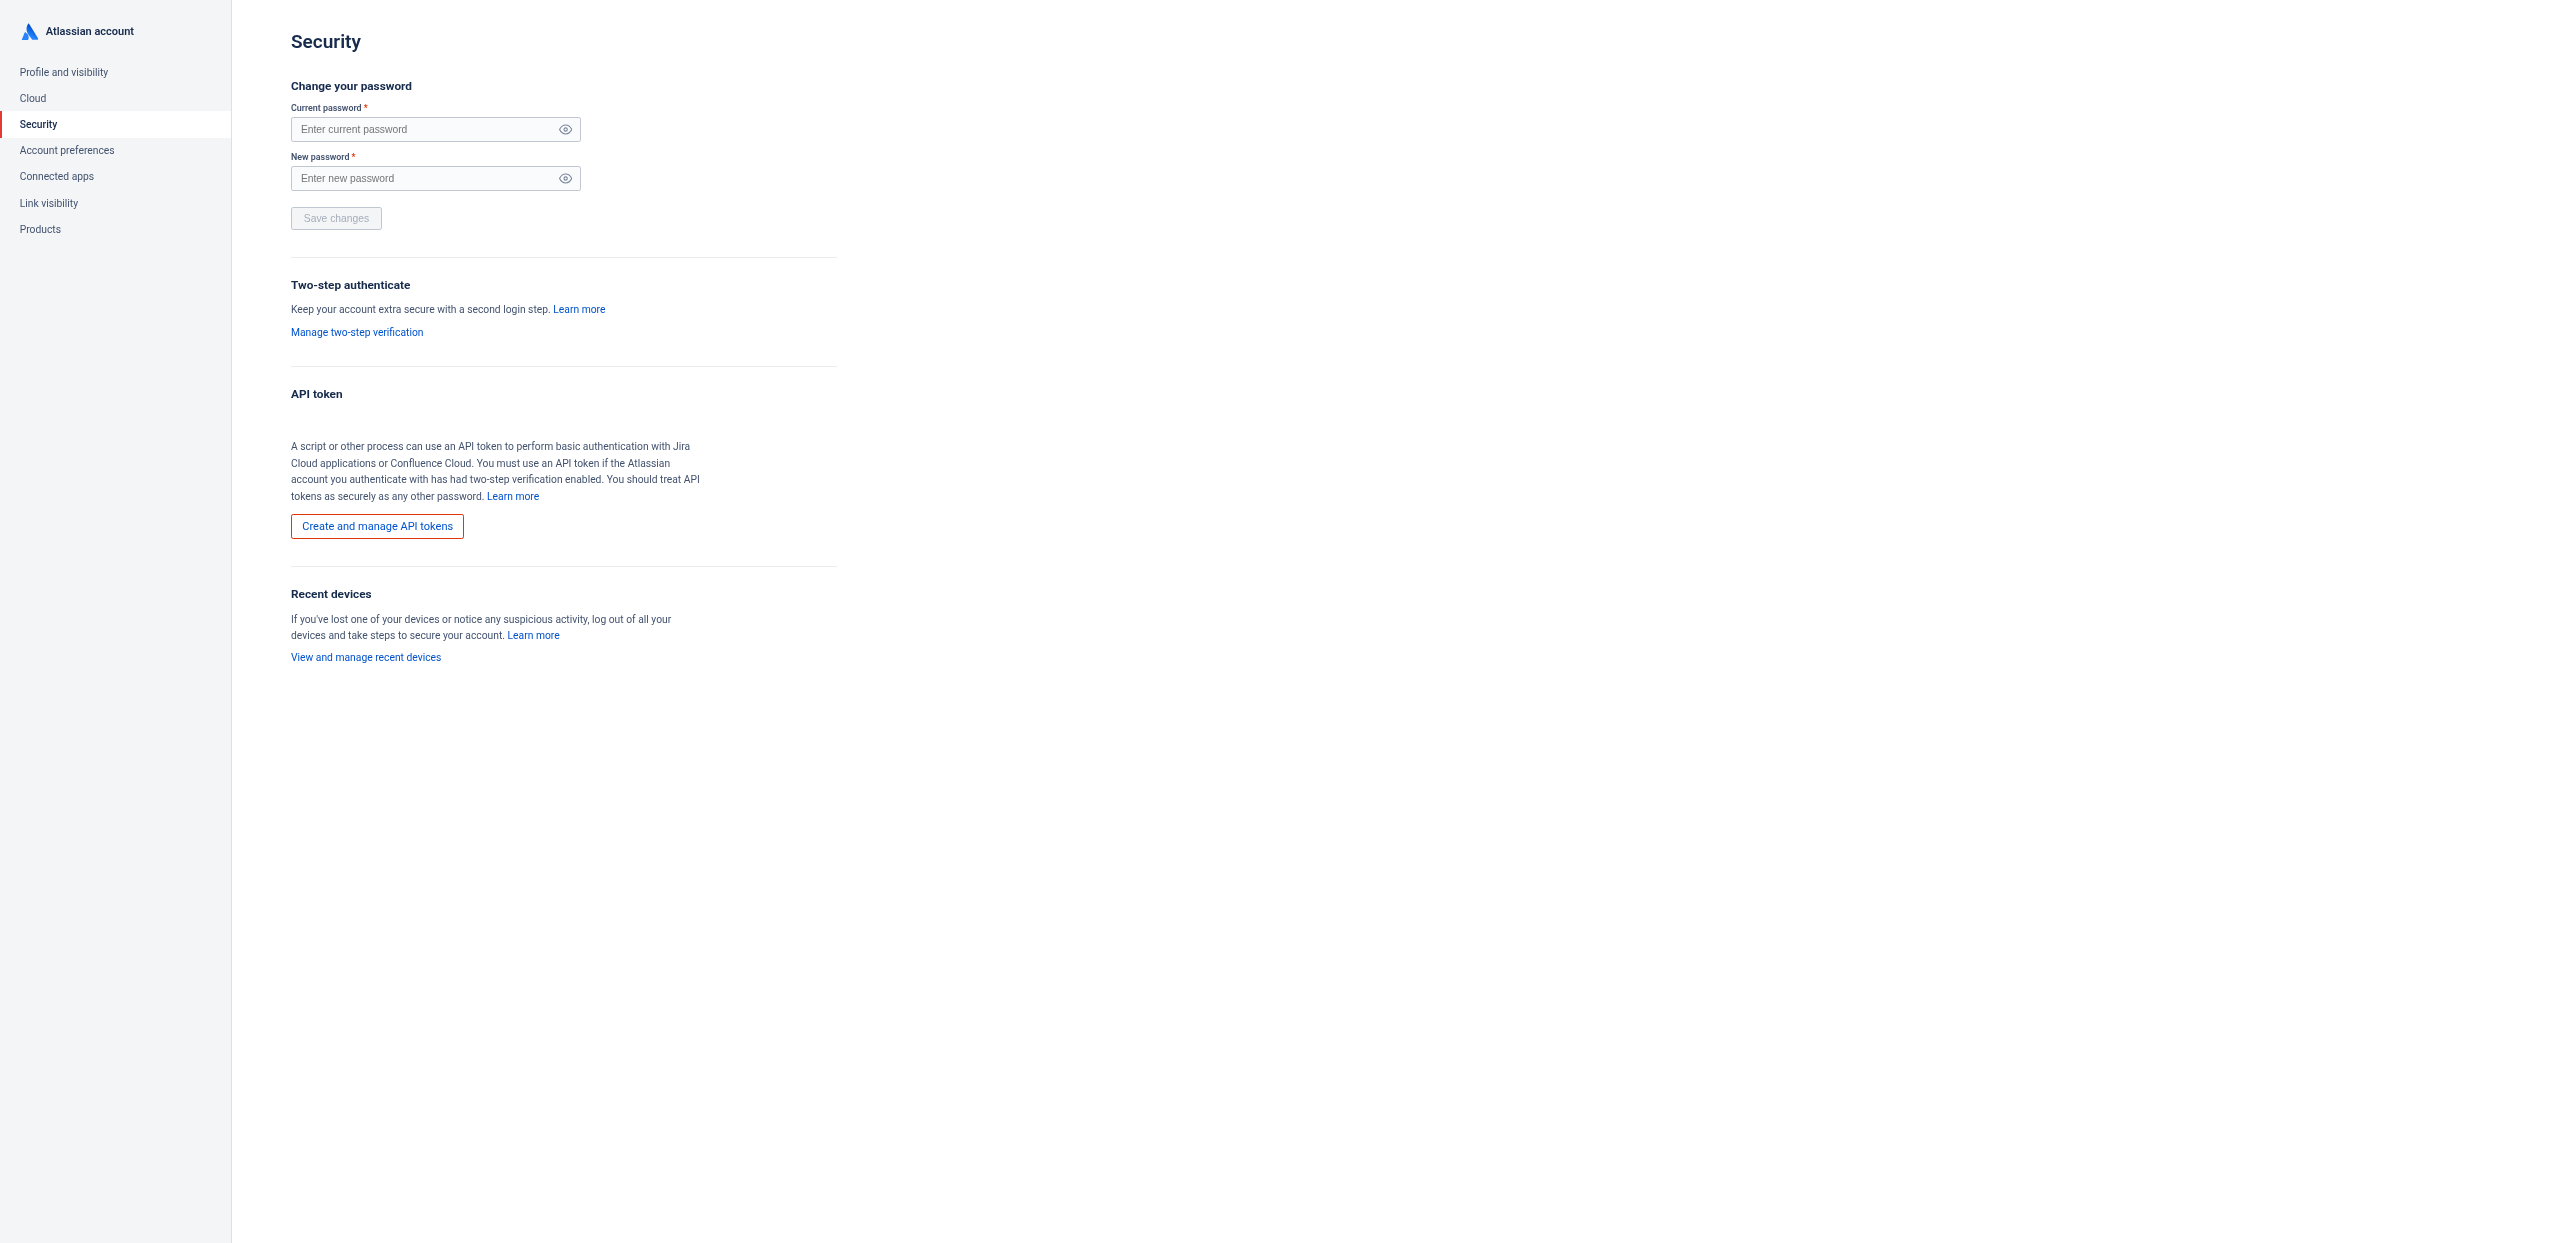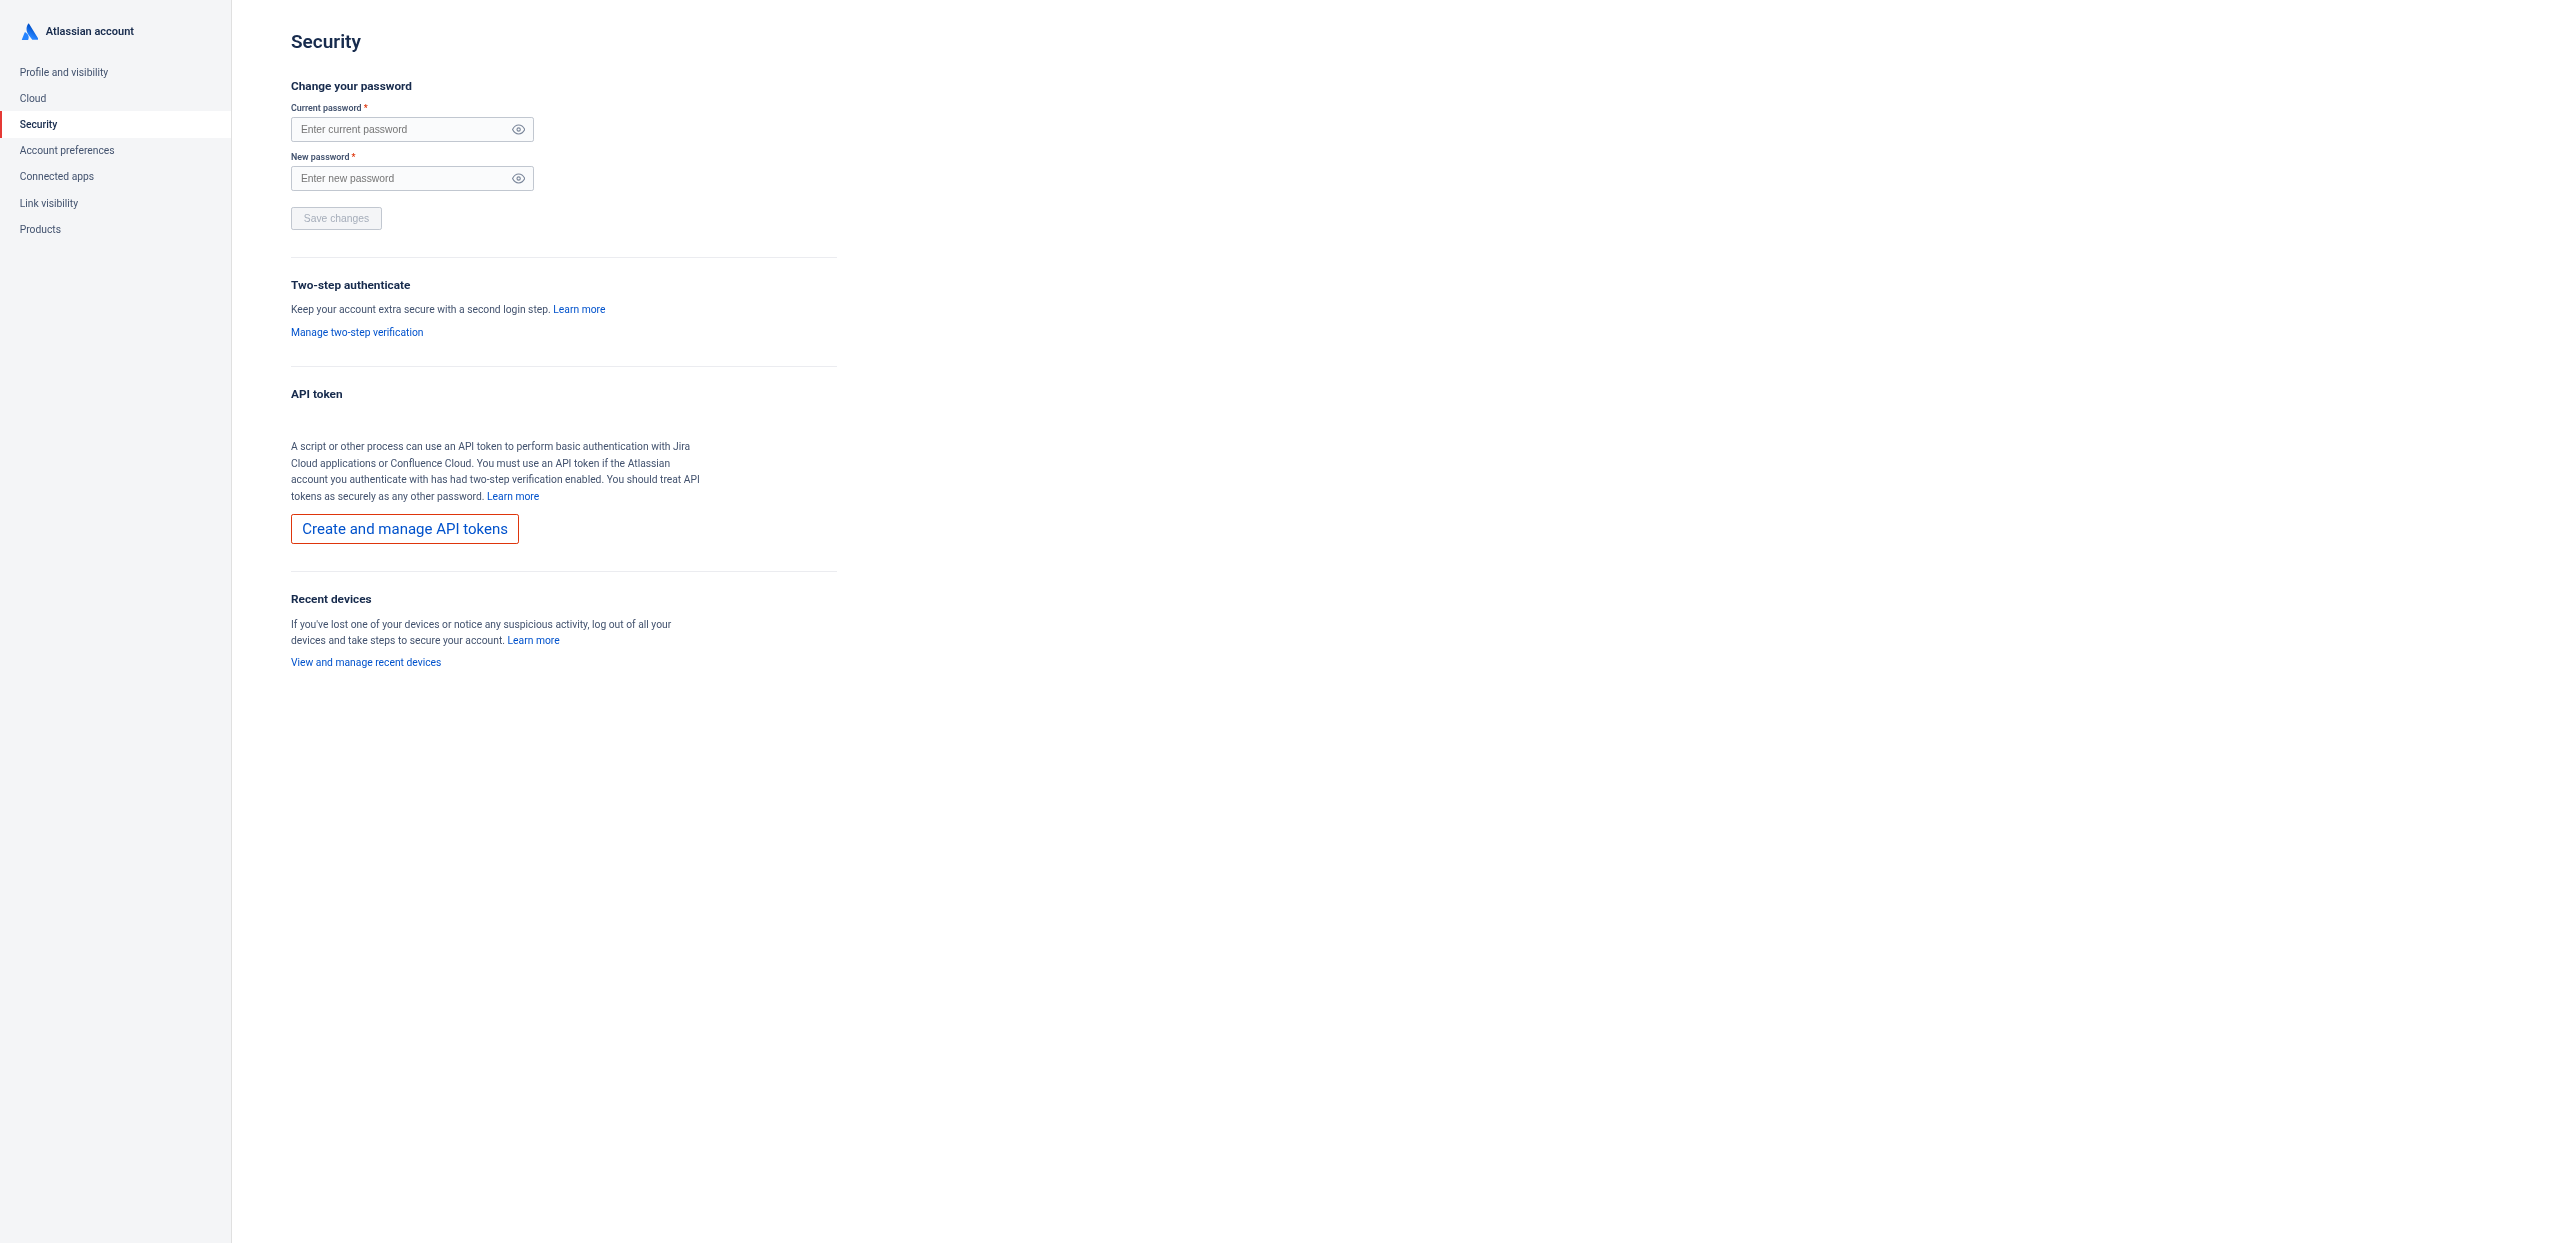--- a/index.html
+++ b/index.html
@@ -108,21 +108,21 @@
       color: #42526e;
       margin-bottom: 3.7px;
     }
 
     .required-star {
       color: #de350b;
     }
 
     .password-input-wrapper {
       position: relative;
-      width: 243px;
+      width: 290px;
     }
 
     .password-input {
       width: 100%;
       padding: 5.9px 28px 5.9px 8.9px;
       border: 0.7px solid #c1c7d0;
       border-radius: 2.2px;
       font-size: 10.3px;
       color: #97a0af;
       background: #fafbfc;
@@ -184,21 +184,21 @@
       margin-top: 38px;
     }
 
     .api-token-btn {
       display: inline-block;
       border: 0.7px solid #de350b;
       border-radius: 2.2px;
       color: #0052cc;
       background: #fff;
       padding: 5.2px 10.3px;
-      font-size: 15px;
+      font-size: 11px;
       cursor: pointer;
       text-decoration: none;
     }
 
     
     .recent-devices-desc {
       font-size: 10.3px;
       color: #42526e;
       line-height: 1.6;
       margin-bottom: 5.9px;

